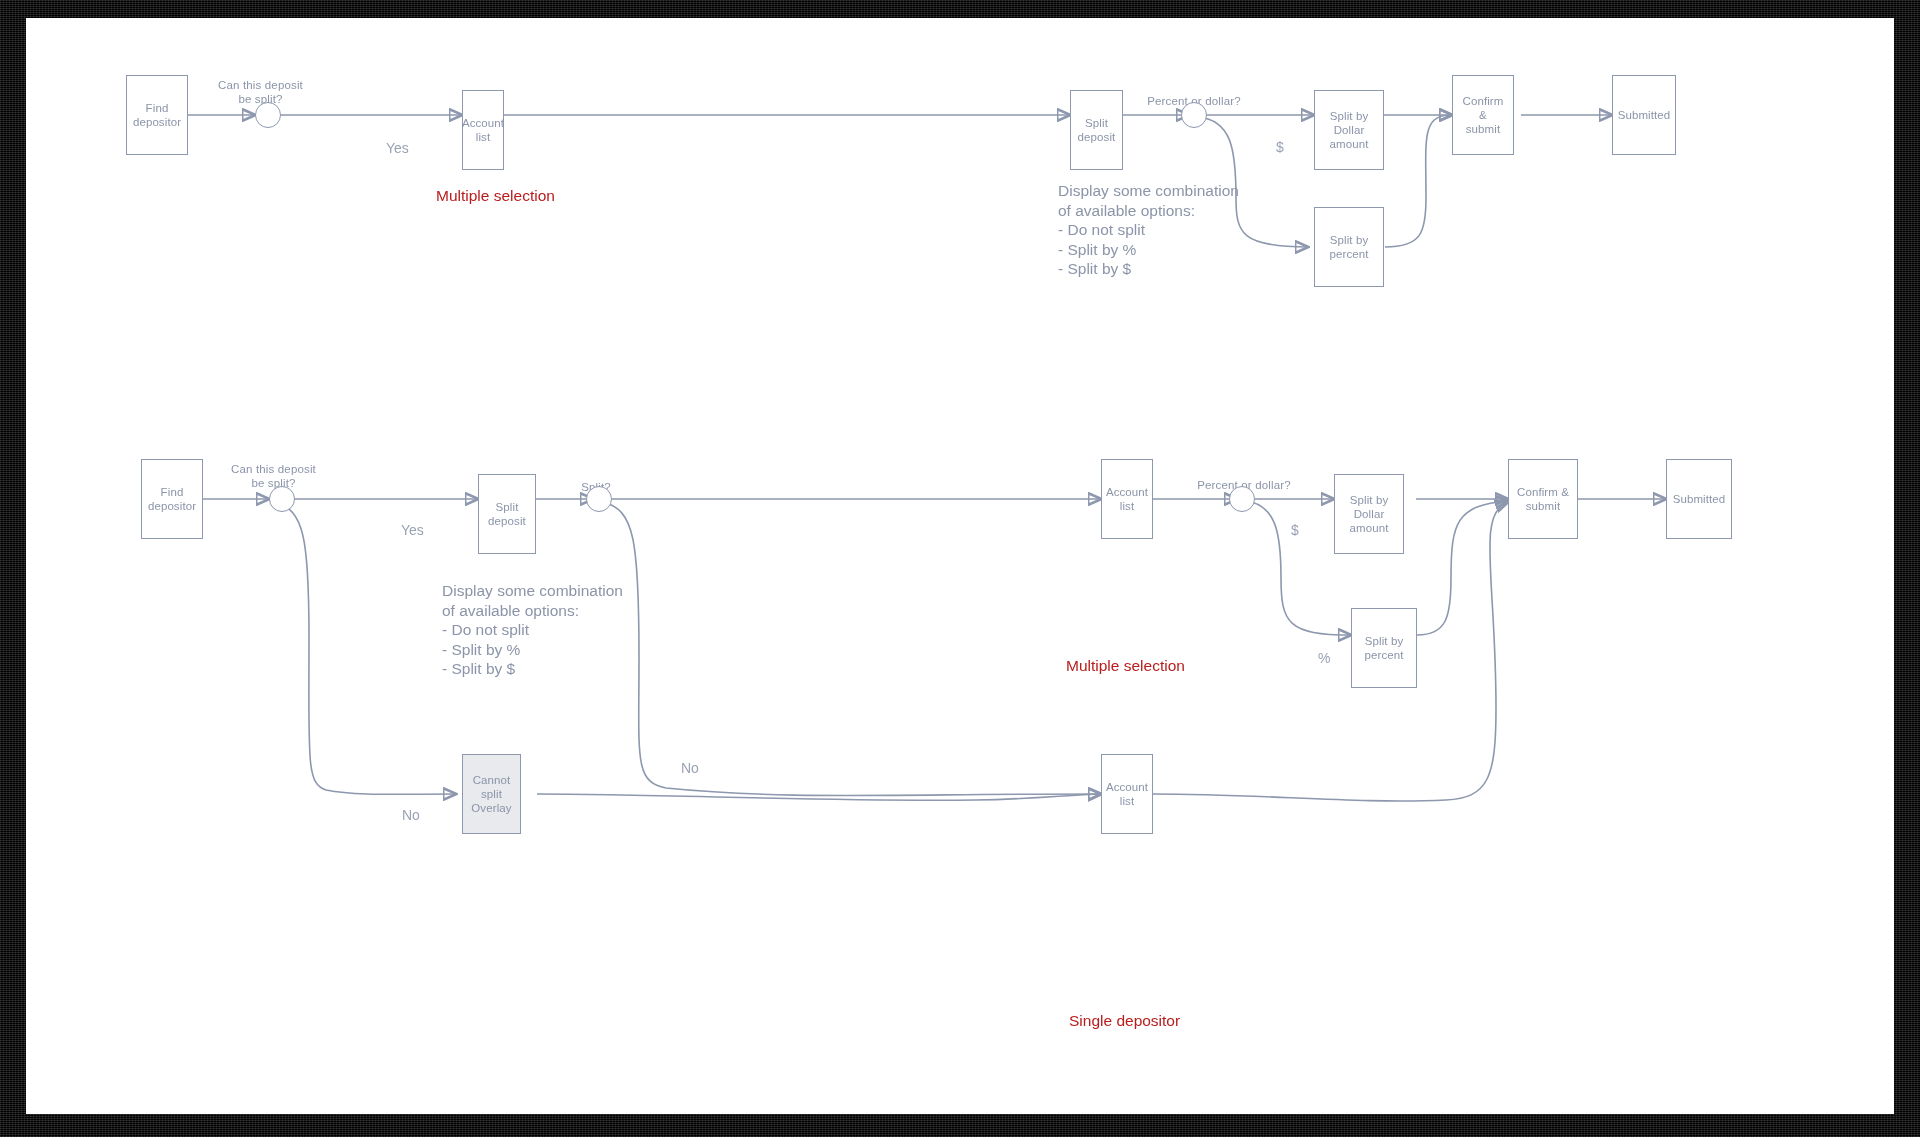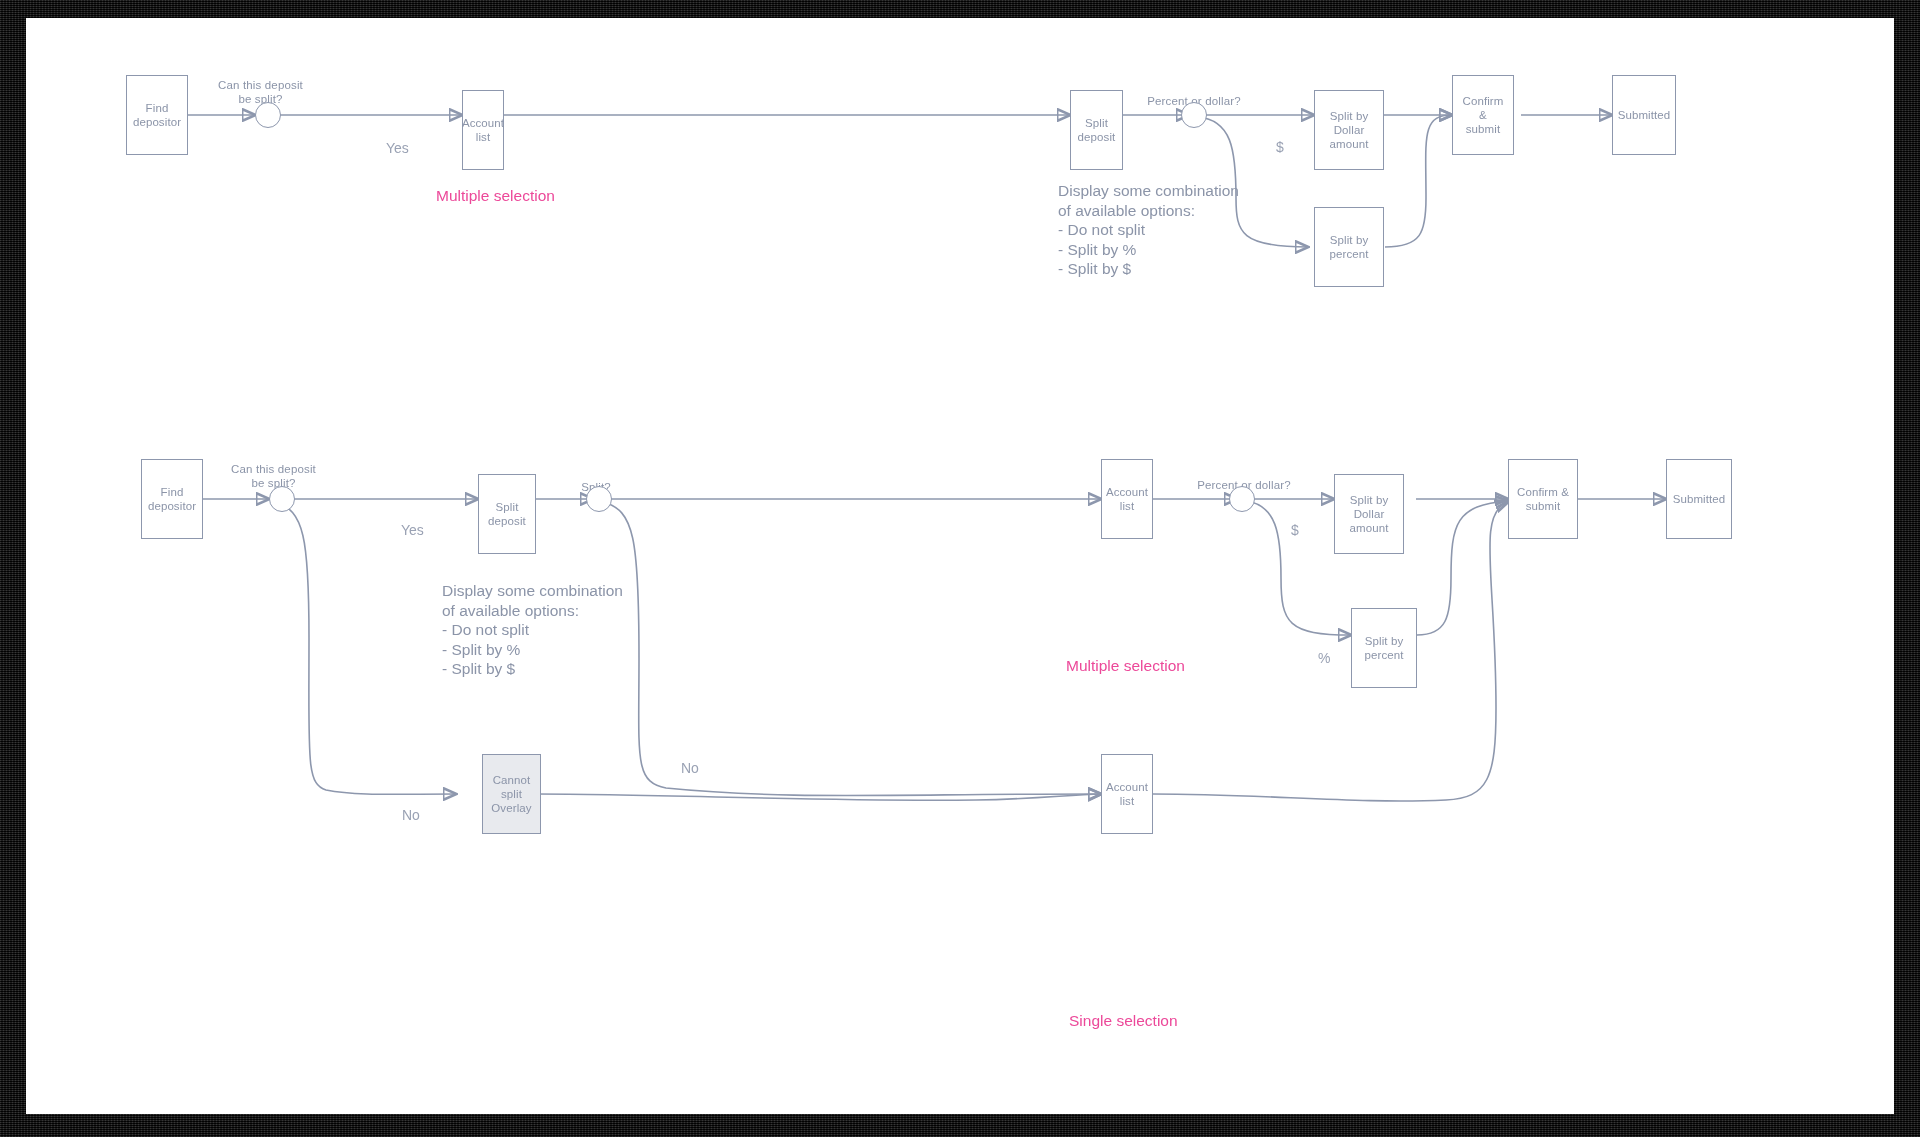--- a/index.html
+++ b/index.html
@@ -87,21 +87,21 @@
   }
   .annotation {
     position: absolute;
     color: #8b94a8;
     font-size: 15.5px;
     line-height: 19.5px;
     white-space: pre-line;
   }
   .caption-big {
     position: absolute;
-    color: #ec4899;
+    color: #b91c1c;
     font-size: 15.5px;
     line-height: 19.5px;
     white-space: nowrap;
   }
 
   svg.wires {
     position: absolute;
     left: 0; top: 0;
     width: 1868px;
     height: 1096px;
@@ -237,34 +237,34 @@
 of available options:
 - Do not split
 - Split by %
 - Split by $</div>
 
   <div class="node-caption" style="left:540px; top:462px; width:60px;">Split?</div>
   <div class="decision" style="left:560px; top:468px;"></div>
 
   <div class="edge-label" style="left:655px; top:743px;">No</div>
 
-  <div class="node filled" style="left:456px; top:736px; width:59px; height:80px;">
+  <div class="node filled" style="left:436px; top:736px; width:59px; height:80px;">
     <span style="white-space:pre-line;">Cannot split
 Overlay</span>
   </div>
 
   <div class="node" style="left:1075px; top:441px; width:52px; height:80px;">
     <span>Account list</span>
   </div>
   <div class="caption-big" style="left:1040px; top:638px;">Multiple selection</div>
 
   <div class="node" style="left:1075px; top:736px; width:52px; height:80px;">
     <span>Account list</span>
   </div>
-  <div class="caption-big" style="left:1043px; top:993px;">Single selection</div>
+  <div class="caption-big" style="left:1043px; top:993px;">Single depositor</div>
 
   <div class="node-caption" style="left:1158px; top:460px; width:120px;">Percent or dollar?</div>
   <div class="decision" style="left:1203px; top:468px;"></div>
 
   <div class="edge-label" style="left:1265px; top:505px;">$</div>
   <div class="edge-label" style="left:1292px; top:633px;">%</div>
 
   <div class="node" style="left:1308px; top:456px; width:70px; height:80px;">
     <span style="white-space:pre-line;">Split by
 Dollar

